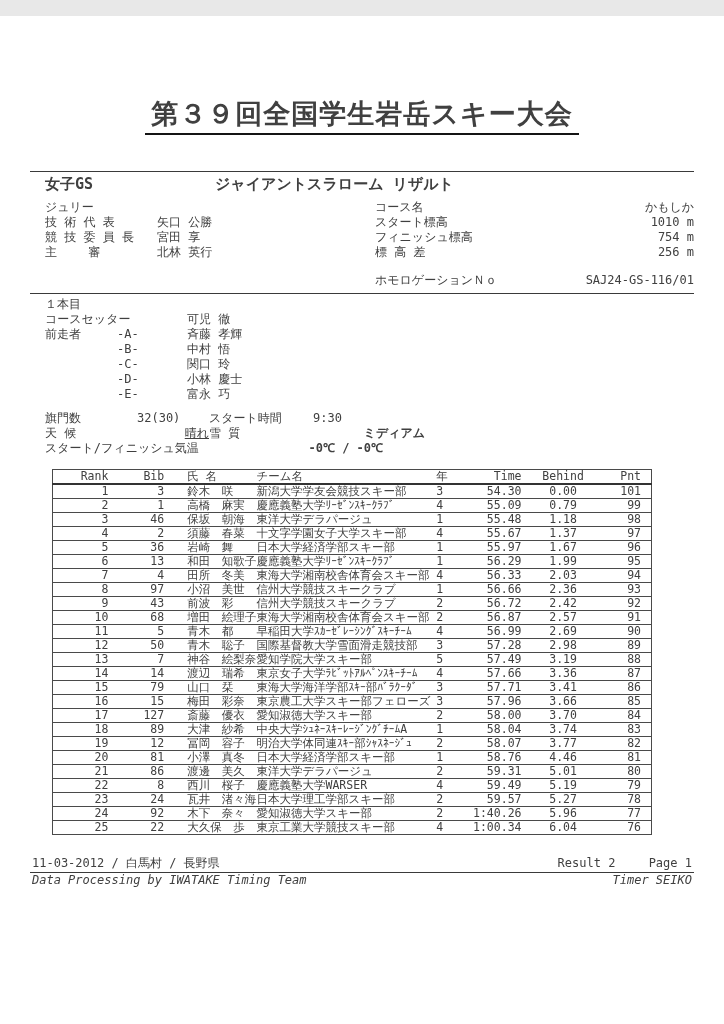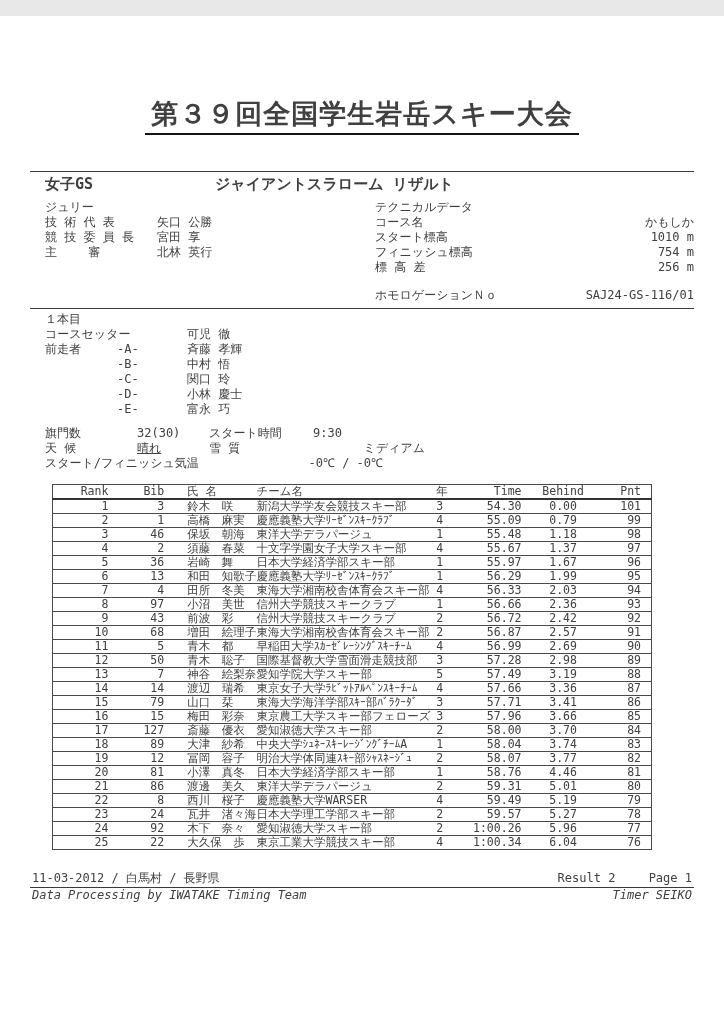--- a/index.html
+++ b/index.html
@@ -34,24 +34,24 @@
   .run1 { margin-top:3px; padding-left:15px; }
   .fr-row { display:flex; }
   .fr-row .flabel { width:72px; }
   .fr-row .ftag { width:70px; }
   .setter-row { display:flex; }
   .setter-row .flabel { width:142px; }
   .conditions { margin-top:9px; padding-left:15px; }
   .cond-row { display:flex; }
   .cond-row .c1 { width:92px; }
   .cond-row .c2 { width:72px; }
-  .cond-row .c2.center { text-align:left;text-decoration:underline; }
+  .cond-row .c2.center { text-align:right;text-decoration:underline; }
   .cond-row .c3 { width:104px; }
   .cond-row .c4 { width:66px; }
-  .cond-row .c4b { width:112px; text-align:right; }
+  .cond-row .c4b { width:112px; text-align:right;font-weight:bold; }
   .cond-row .c1w { width:226px; }
   table.results {
     border-collapse:collapse; table-layout:fixed;
     margin:13px 0 0 22px; width:600px;
     font-size:11.5px;
   }
   table.results th, table.results td {
     height:13px; line-height:13px; padding:0;
     border-bottom:1px solid #4a4a4a;
     font-weight:normal; white-space:nowrap; overflow:hidden;
@@ -98,21 +98,20 @@
         <div class="kv-row">
           <span class="role">競 技 委 員 長</span>
           <span>宮田 享</span>
         </div>
         <div class="kv-row">
           <span class="role">主　　 審</span>
           <span>北林 英行</span>
         </div>
       </div>
       <div class="col-right">
-        <div>テクニカルデータ</div>
         <div class="tech-row">
           <span class="tlabel">コース名</span>
           <span class="tvalue">かもしか</span>
         </div>
         <div class="tech-row">
           <span class="tlabel">スタート標高</span>
           <span class="tvalue">1010 m</span>
         </div>
         <div class="tech-row">
           <span class="tlabel">フィニッシュ標高</span>
@@ -436,21 +435,21 @@
             <td class="col-time">59.57</td>
             <td class="col-behind">5.27</td>
             <td class="col-pnt">78</td>
           </tr>
           <tr>
             <td class="col-rank">24</td>
             <td class="col-bib">92</td>
             <td class="col-name">木下　奈々</td>
             <td class="col-team">愛知淑徳大学スキー部</td>
             <td class="col-year">2</td>
-            <td class="col-time">1:00.26</td>
+            <td class="col-time">1:40.26</td>
             <td class="col-behind">5.96</td>
             <td class="col-pnt">77</td>
           </tr>
           <tr>
             <td class="col-rank">25</td>
             <td class="col-bib">22</td>
             <td class="col-name">大久保　歩</td>
             <td class="col-team">東京工業大学競技スキー部</td>
             <td class="col-year">4</td>
             <td class="col-time">1:00.34</td>

